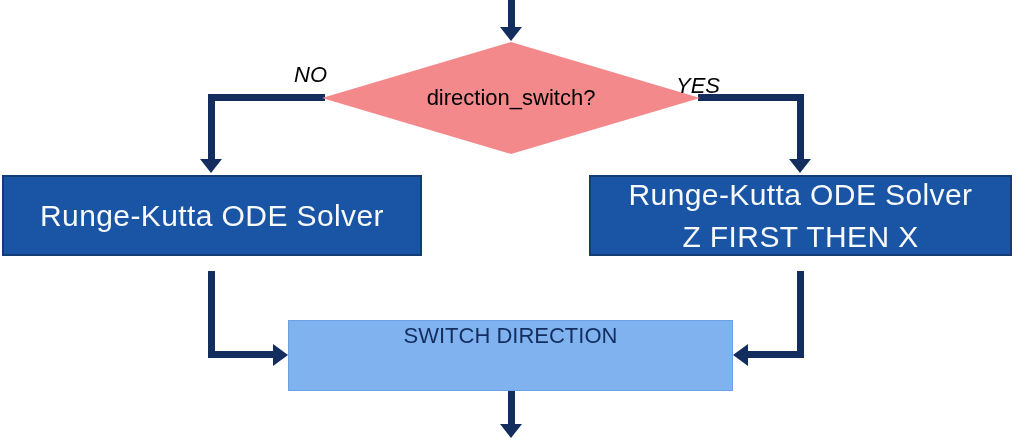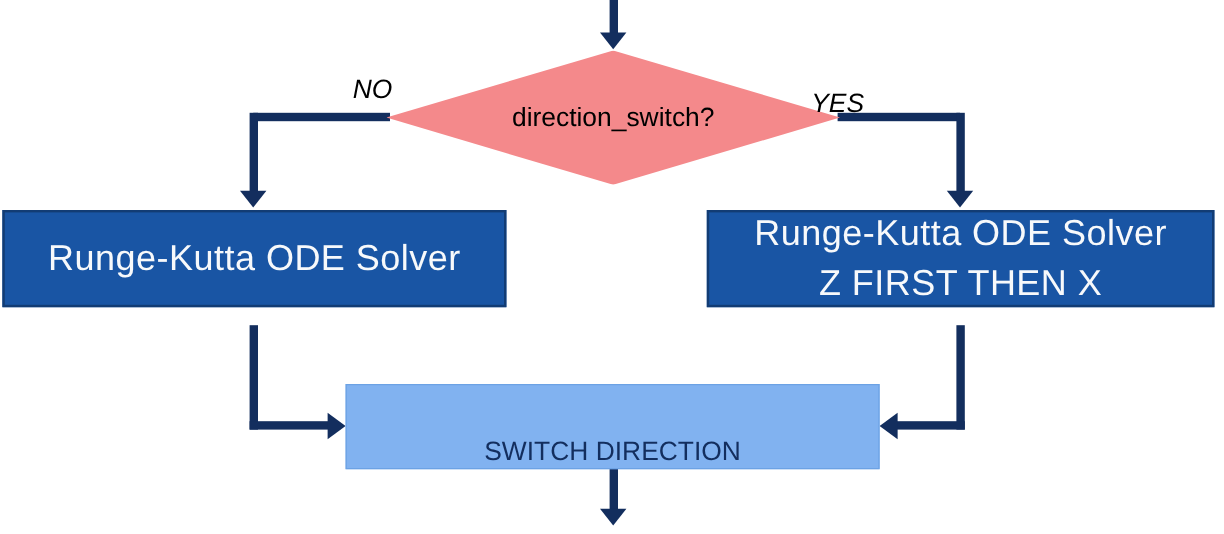--- a/index.html
+++ b/index.html
@@ -67,21 +67,21 @@
     letter-spacing:0.4px;
   }
   .solver-box.left{left:2px;width:420px;}
   .solver-box.right{left:589px;width:423px;}
   .switch-box{
     position:absolute;
     left:288px;top:320px;width:445px;height:71px;
     background:var(--switch-fill);
     border:1px solid var(--switch-border);
     color:var(--switch-text);
-    display:flex;flex-direction:column;align-items:center;justify-content:flex-end;
+    display:flex;flex-direction:column;align-items:center;justify-content:space-between;
     font-size:22px;line-height:29px;
     text-align:center;
   }
   .edge-label{
     position:absolute;
     color:var(--label-text);
     font-size:22px;
     text-align:center;
     font-style:italic;
   }

